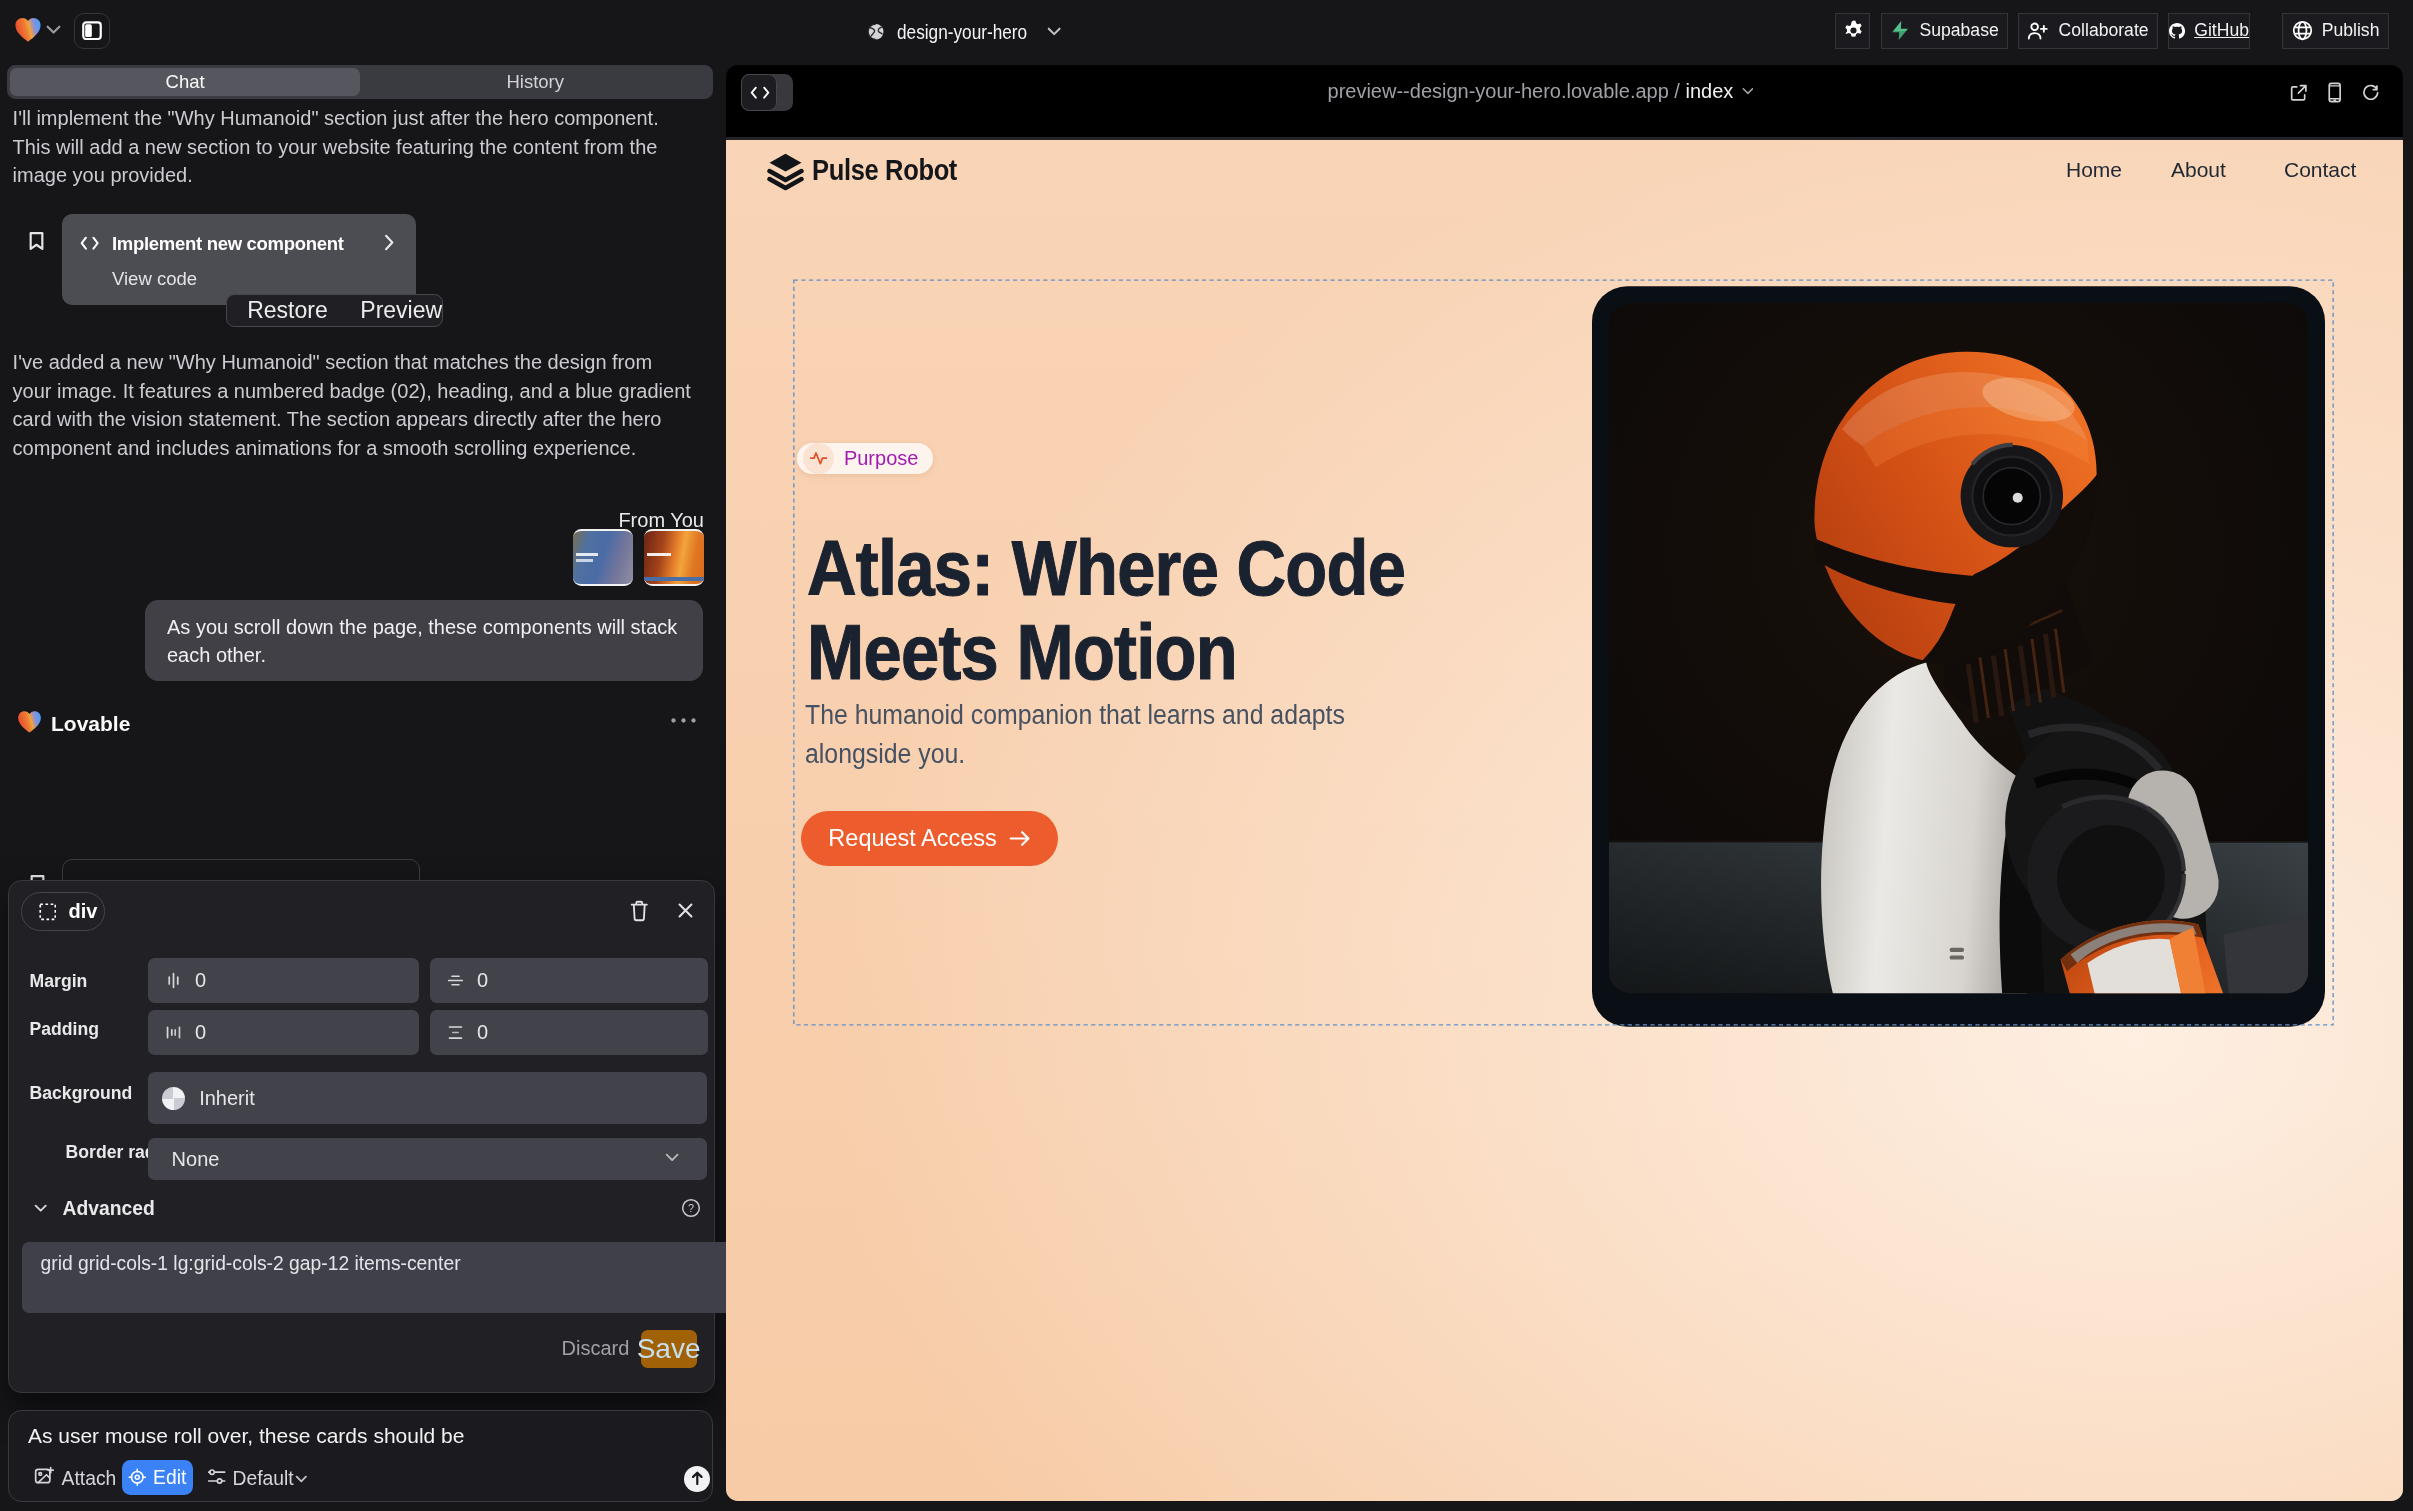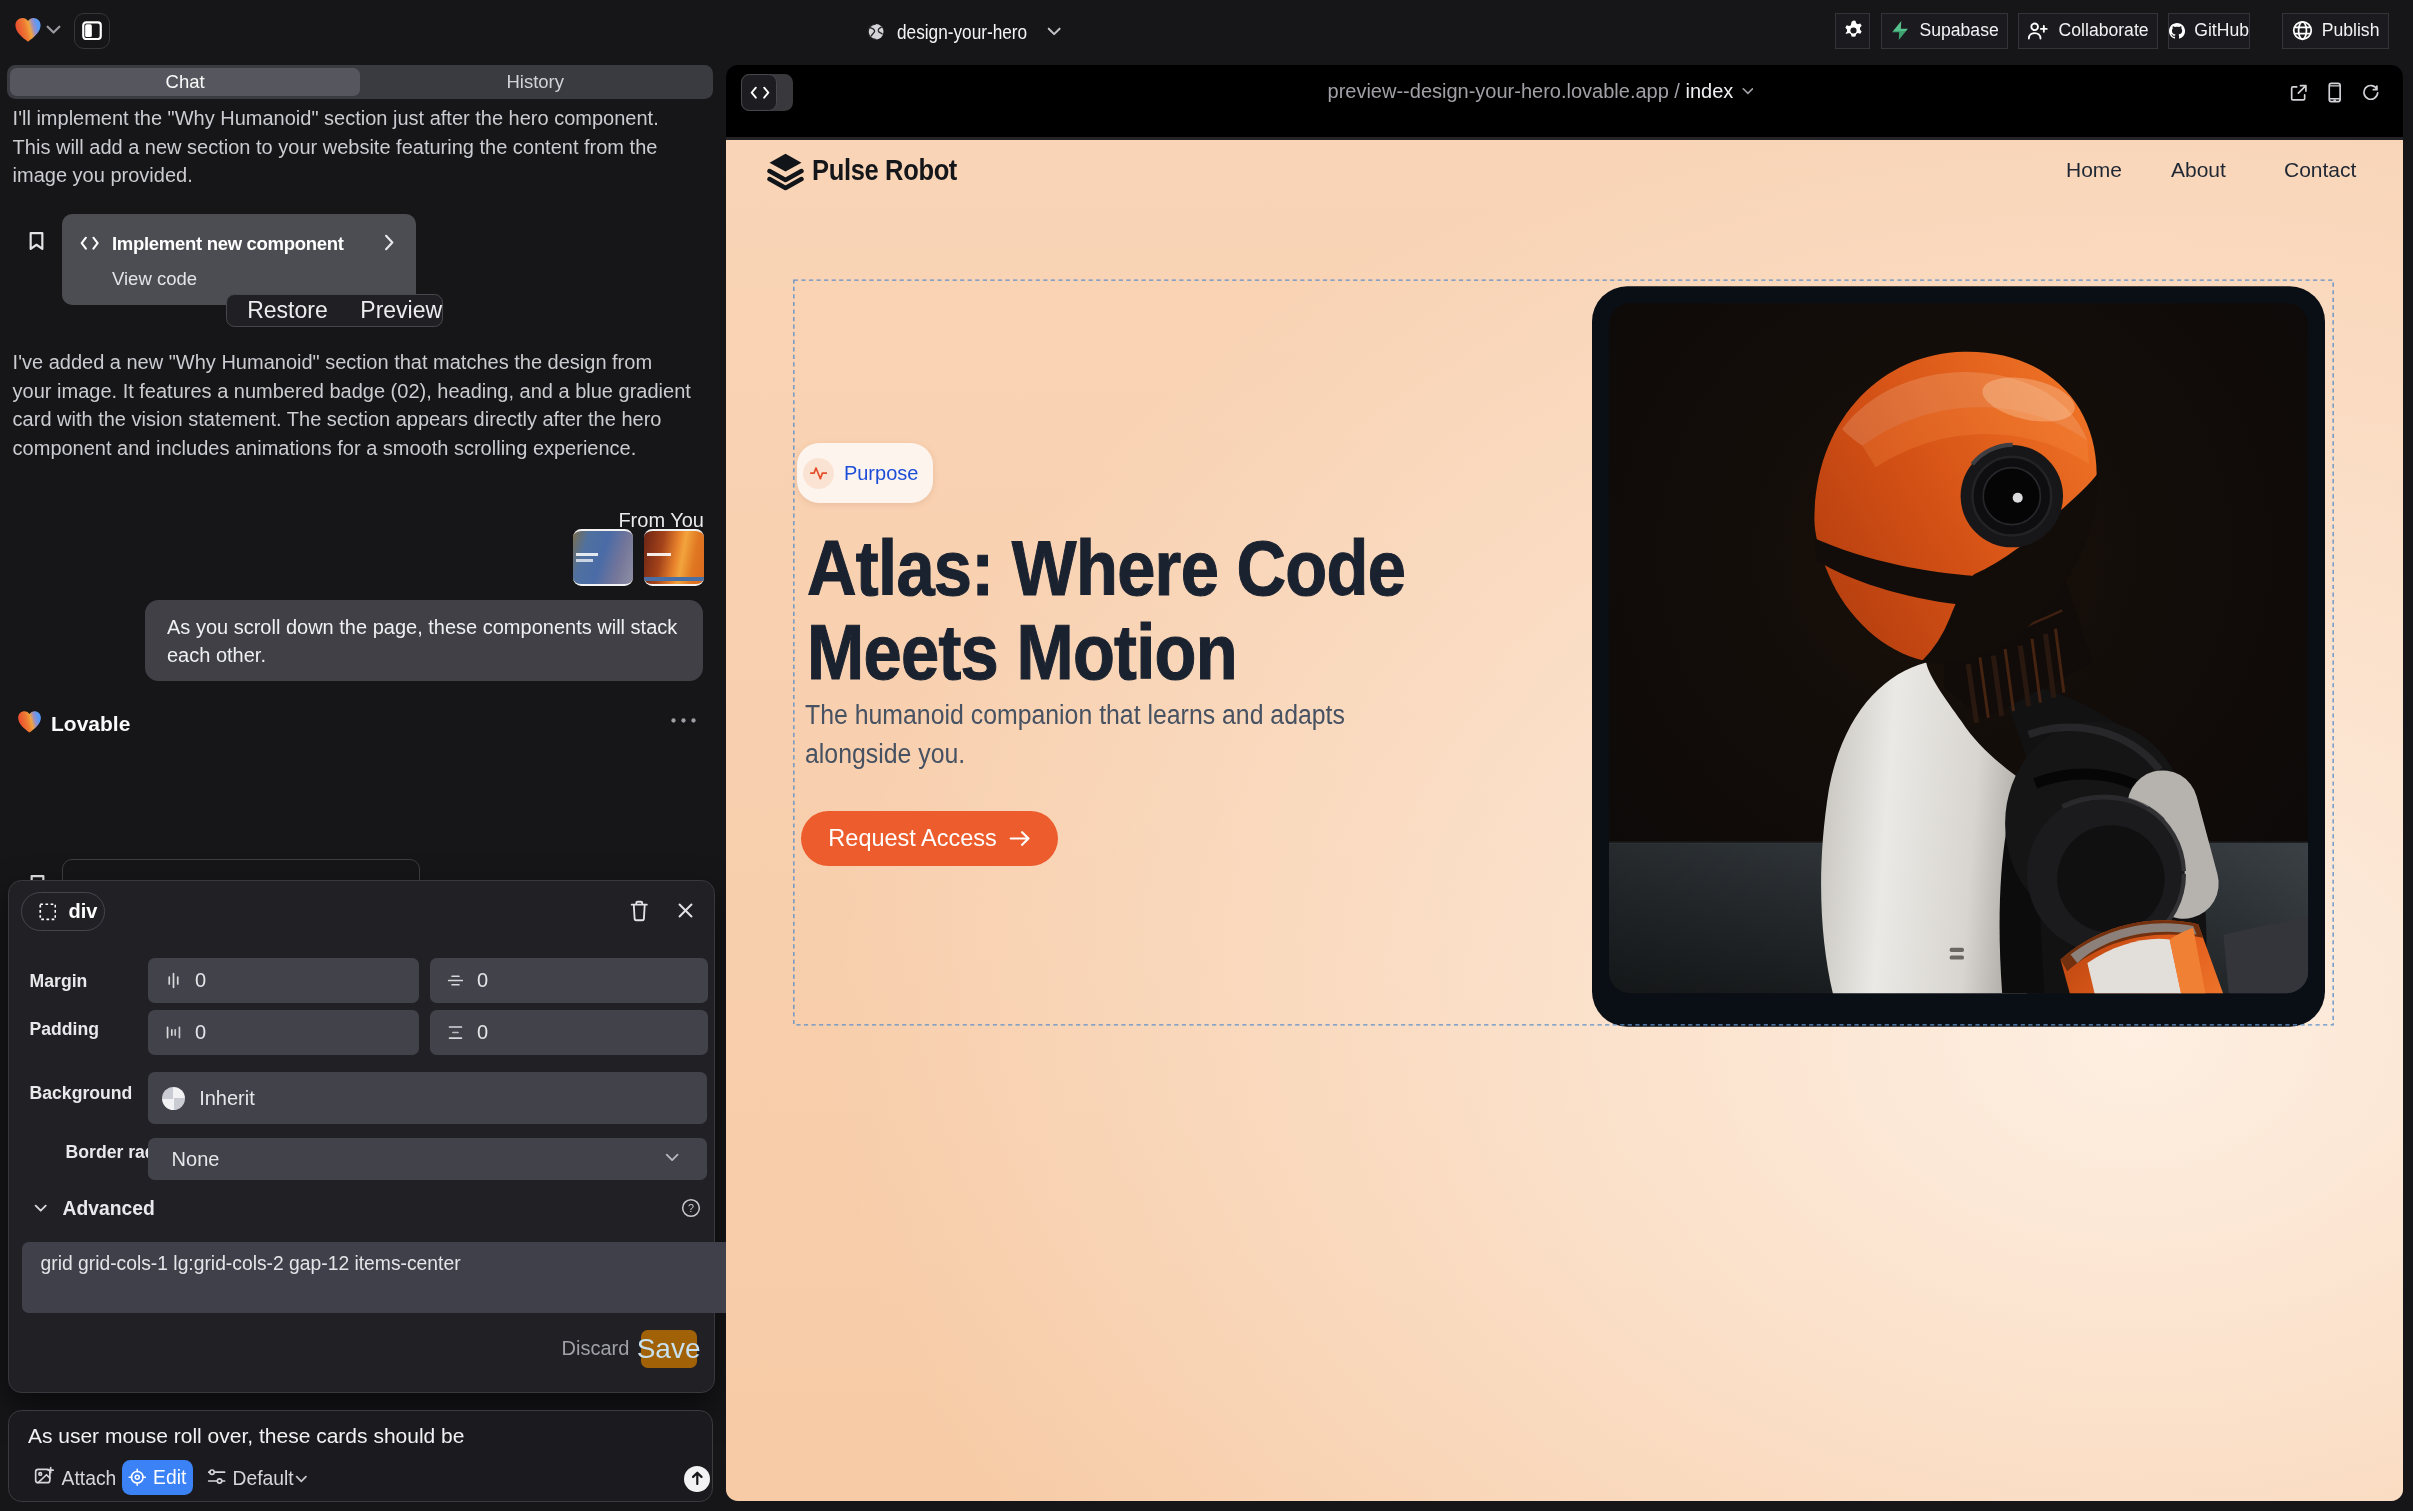--- a/index.html
+++ b/index.html
@@ -29,21 +29,21 @@
 #inputcard{position:absolute;left:7.6px;top:1345px;width:705px;height:92px;background:#1b1b1f;border:0.8px solid #3a3a40;border-radius:13.4px;font-size:19.3px;color:#d6d6da;}
 
 #preview{position:absolute;left:726px;top:65px;width:1677px;height:1436px;background:#242428;border-radius:11.8px;overflow:hidden;}
 #chrome{position:absolute;left:0;top:0;width:1677px;height:72px;background:#000000;color:#a0a0a7;}
 #page{position:absolute;left:0;top:75px;width:1677px;height:1361px;background:radial-gradient(115% 105% at 84% 66%, rgba(255,247,239,0.8) 0%, rgba(255,247,239,0) 68%),linear-gradient(180deg,#f9d4b6 0%,#f7cba6 100%);overflow:hidden;}
 .navlink{position:absolute;top:17.6px;font-size:21px;font-weight:500;color:#1f2733;}
 #h1{position:absolute;left:81px;top:386px;font-size:78px;line-height:84px;font-weight:700;letter-spacing:-0.8px;color:#1a2230;-webkit-text-stroke:1.1px #1a2230;transform:scaleX(0.88);transform-origin:0 0;white-space:nowrap;}
 #hsub{position:absolute;left:79px;top:556px;font-size:27px;line-height:39px;color:#465162;transform:scaleX(0.92);transform-origin:0 0;white-space:nowrap;}
 #cta{position:absolute;left:75px;top:671px;width:257px;height:55px;background:#ed5c2d;border-radius:28px;color:#fff;font-size:23.5px;display:flex;align-items:center;justify-content:center;gap:11.8px;}
 #dashed{position:absolute;left:67px;top:139px;width:1541px;height:747px;z-index:5;}
-#chip{position:absolute;left:71px;top:303px;width:136px;height:60px;background:#fdf4ee;border-radius:22px;box-shadow:0 1.7px 6.7px rgba(180,120,80,.2);display:flex;align-items:center;font-size:20px;color:#1d4ed8;font-weight:500;}
+#chip{position:absolute;left:71px;top:303px;width:136px;height:31px;background:#fdf4ee;border-radius:22px;box-shadow:0 1.7px 6.7px rgba(180,120,80,.2);display:flex;align-items:center;font-size:20px;color:#a21caf;font-weight:500;}
 #robotcard{position:absolute;left:866px;top:146px;width:733px;height:741px;}
 </style>
 </head>
 <body>
 
 <div id="topbar">
   <svg class="abs" style="left:14.3px;top:17px;" width="28" height="26" viewBox="0 0 33 31">
     <defs>
         <linearGradient id="hg" x1="0" y1="0.62" x2="1" y2="0.38">
       <stop offset="0" stop-color="#e8432e"></stop>
@@ -93,21 +93,21 @@
   <div class="tbtn" style="left:2018px;width:140px;">
     <svg width="22" height="20" viewBox="0 0 26 24">
         <g stroke="#fff" stroke-width="2.2" fill="none" stroke-linecap="round">
           <circle cx="9" cy="7" r="4"></circle>
           <path d="M2 21 c0-4 3-6.5 7-6.5 s7 2.5 7 6.5"></path>
           <path d="M20 6 v7 M16.5 9.5 h7"></path>
         </g>
       </svg>
     <span>Collaborate</span>
   </div>
-  <div class="tbtn" style="left:2168px;width:82px;">
+  <div class="tbtn" style="left:2168px;width:82px;text-decoration:underline;">
     <svg width="22" height="22" viewBox="0 0 16 16">
         <path fill="#fff" d="M8 0C3.58 0 0 3.58 0 8c0 3.54 2.29 6.53 5.47 7.59.4.07.55-.17.55-.38 0-.19-.01-.82-.01-1.49-2.01.37-2.53-.49-2.69-.94-.09-.23-.48-.94-.82-1.13-.28-.15-.68-.52-.01-.53.63-.01 1.08.58 1.23.82.72 1.21 1.87.87 2.33.66.07-.52.28-.87.51-1.07-1.78-.2-3.64-.89-3.64-3.95 0-.87.31-1.59.82-2.15-.08-.2-.36-1.02.08-2.12 0 0 .67-.21 2.2.82.64-.18 1.32-.27 2-.27s1.36.09 2 .27c1.53-1.04 2.2-.82 2.2-.82.44 1.1.16 1.92.08 2.12.51.56.82 1.27.82 2.15 0 3.07-1.87 3.75-3.65 3.95.29.25.54.73.54 1.48 0 1.07-.01 1.93-.01 2.2 0 .21.15.46.55.38A8.01 8.01 0 0 0 16 8c0-4.42-3.58-8-8-8z"></path>
       </svg>
     <span>GitHub</span>
   </div>
   <div class="tbtn" style="left:2282px;width:107px;">
     <svg width="21" height="21" viewBox="0 0 24 24">
         <g stroke="#fff" stroke-width="2" fill="none">
           <circle cx="12" cy="12" r="10"></circle>
           <ellipse cx="12" cy="12" rx="4.5" ry="10"></ellipse>

